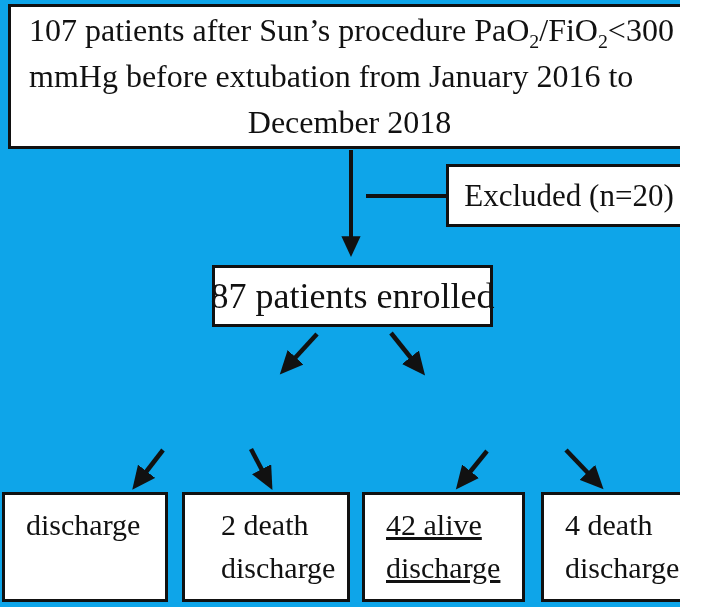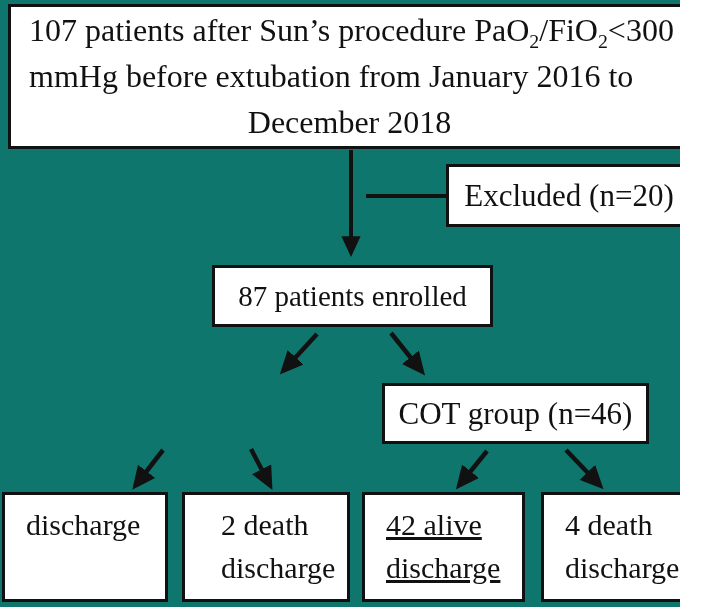--- a/index.html
+++ b/index.html
@@ -1,37 +1,37 @@
 <!DOCTYPE html>
 <html><head>
 <meta charset="utf-8">
 <style>
   html,body { margin:0; padding:0; background:#ffffff; }
   .canvas {
     position:relative;
     width:680px; height:607px;
-    background:#0f766e;
+    background:#0ea5e9;
     font-family:"Liberation Serif","DejaVu Serif",serif;
     color:#111111;
     overflow:hidden;
   }
   .connectors { position:absolute; left:0; top:0; width:708px; height:607px; z-index:0; pointer-events:none; }
   .box {
     position:absolute; box-sizing:border-box;
     border:3px solid #111111; background:#ffffff;
     z-index:1;
   }
   .centered { display:flex; align-items:center; justify-content:center; white-space:nowrap; }
   #top-box { left:8px; top:4px; width:683px; height:145px; font-size:32px; }
   #top-box .tline { line-height:46px; white-space:nowrap; }
   #top-box .tleft { padding-left:18px; text-align:left; }
   #top-box .tcenter { text-align:center; }
   #top-box sub { font-size:0.62em; line-height:0; }
   #excluded-box { left:446px; top:164px; width:246px; height:63px; font-size:31px; }
-  #enrolled-box { left:212px; top:265px; width:281px; height:62px; font-size:29px; }
+  #enrolled-box { left:212px; top:265px; width:281px; height:62px; font-size:36px; }
   #hfnc-box { left:58px;  top:383px; width:289px; height:61px; font-size:31px; }
   #cot-box  { left:382px; top:383px; width:267px; height:61px; font-size:31px; }
   .outcome { top:492px; height:110px; font-size:30px; line-height:43px; padding:8px 0 0 21px; white-space:nowrap; }
   #outcome-0 { left:2px;   width:166px; }
   #outcome-1 { left:182px; width:168px;padding-left:36px; }
   #outcome-2 { left:362px; width:163px;text-decoration:underline; }
   #outcome-3 { left:541px; width:162px; }
 </style>
 </head>
 <body>
@@ -58,21 +58,20 @@
     <div class="tline tleft"><span>107 patients after Sun’s procedure PaO</span><sub>2</sub><span>/FiO</span><sub>2</sub><span>&lt;300</span></div>
     <div class="tline tleft">mmHg before extubation from January 2016 to</div>
     <div class="tline tcenter">December 2018</div>
   </div>
 
   <div class="box centered" id="excluded-box">Excluded (n=20)</div>
 
   <div class="box centered" id="enrolled-box">87 patients enrolled</div>
 
 
-  <div class="box centered" id="cot-box">COT group (n=46)</div>
 
   <div class="box outcome" id="outcome-0">
     <div>discharge</div>
   </div>
 
   <div class="box outcome" id="outcome-1">
     <div>2 death</div>
     <div>discharge</div>
   </div>
 

